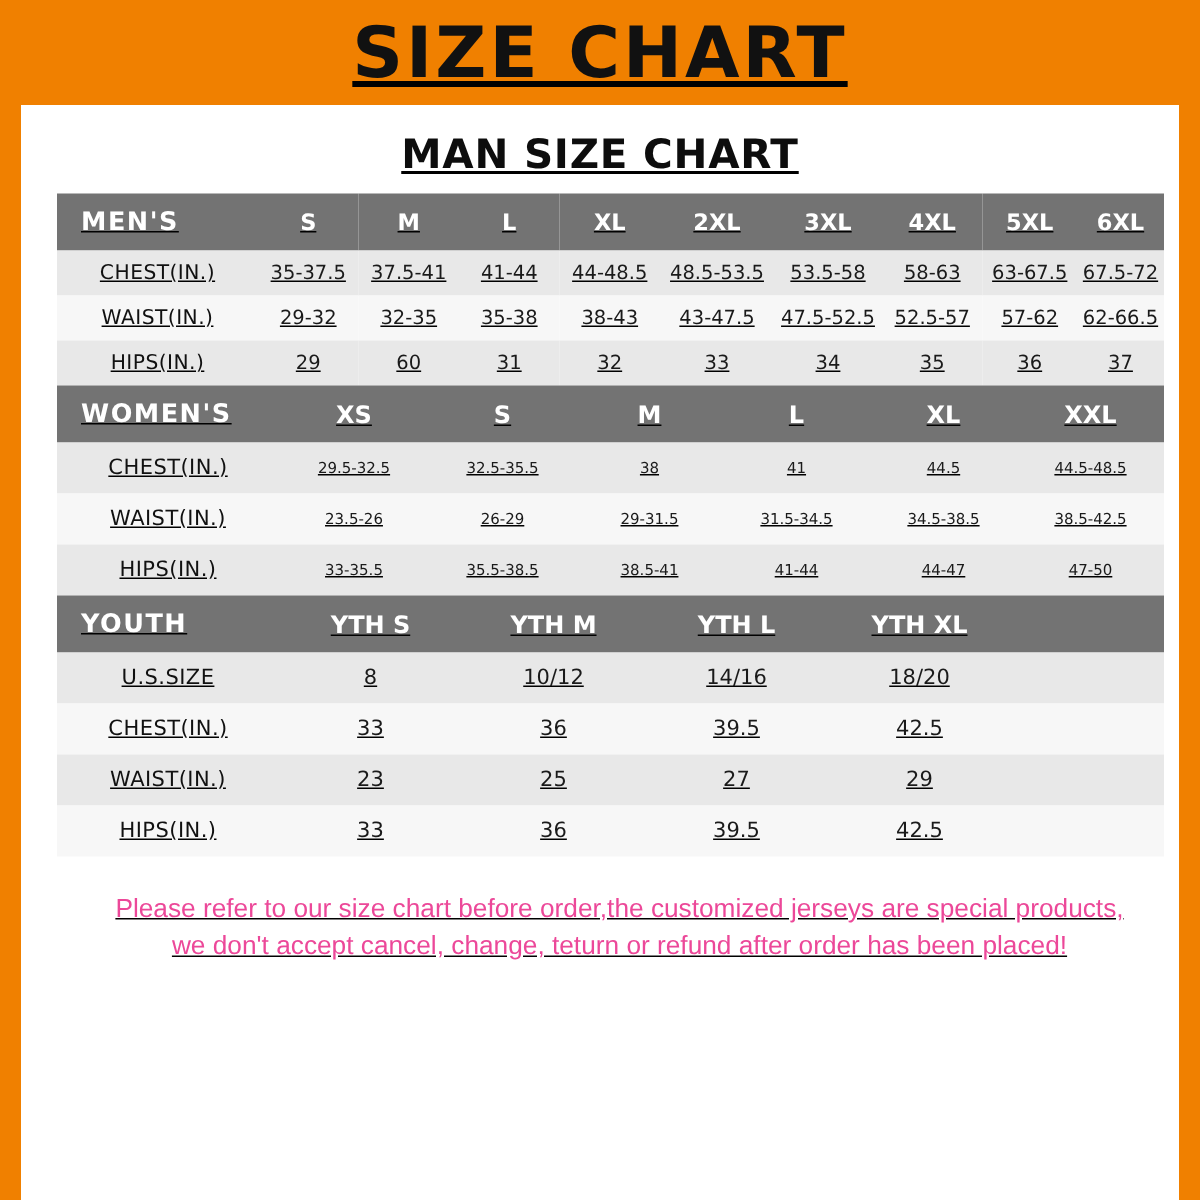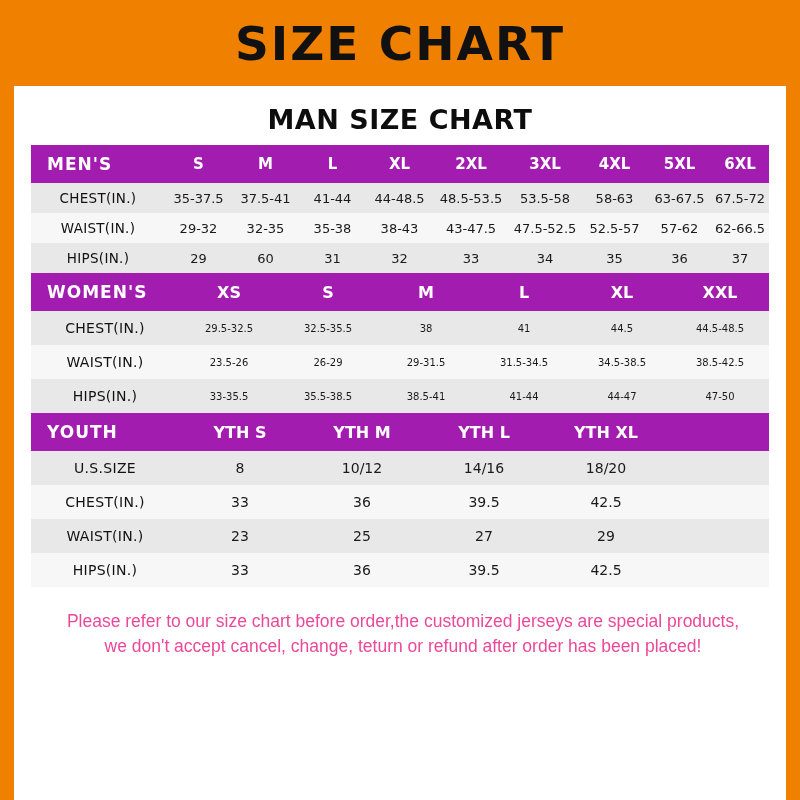--- a/index.html
+++ b/index.html
@@ -16,36 +16,38 @@
   .page {
     position: relative;
     width: 800px;
     height: 800px;
     background: #ffffff;
     box-sizing: border-box;
     border-left: 14px solid #f08000;
     border-right: 14px solid #f08000;
   }
   .banner {
-    height: 86px;
+    height: 70px;
     background: #f08000;
     display: flex;
     align-items: center;
     justify-content: center;
     margin: 0 -14px;
+    text-decoration: underline;
   }
   .banner-title {
     font-family: "DejaVu Sans", sans-serif;
     font-weight: bold;
     font-size: 47px;
     letter-spacing: 2px;
     color: #111111;
   }
   .content {
-    padding: 0 14px;
+    padding: 0 24px;
+    text-decoration: underline;
   }
   .section-title {
     text-align: center;
     font-family: "DejaVu Sans", sans-serif;
     font-weight: bold;
     font-size: 27px;
     color: #0d0d0d;
     letter-spacing: 0.5px;
     margin: 18px 0 10px 0;
   }
@@ -57,21 +59,21 @@
     margin: 0 auto;
     border-collapse: collapse;
     table-layout: fixed;
   }
   table.chart th, table.chart td {
     text-align: center;
     font-family: "DejaVu Sans", sans-serif;
   }
   
   table.chart thead tr {
-    background: #a21caf;
+    background: #737373;
   }
   table.chart thead th {
     color: #ffffff;
     font-weight: bold;
     font-size: 15px;
     padding: 9px 2px;
   }
   table.chart thead th.rowlabel {
     text-align: left;
     padding-left: 16px;

